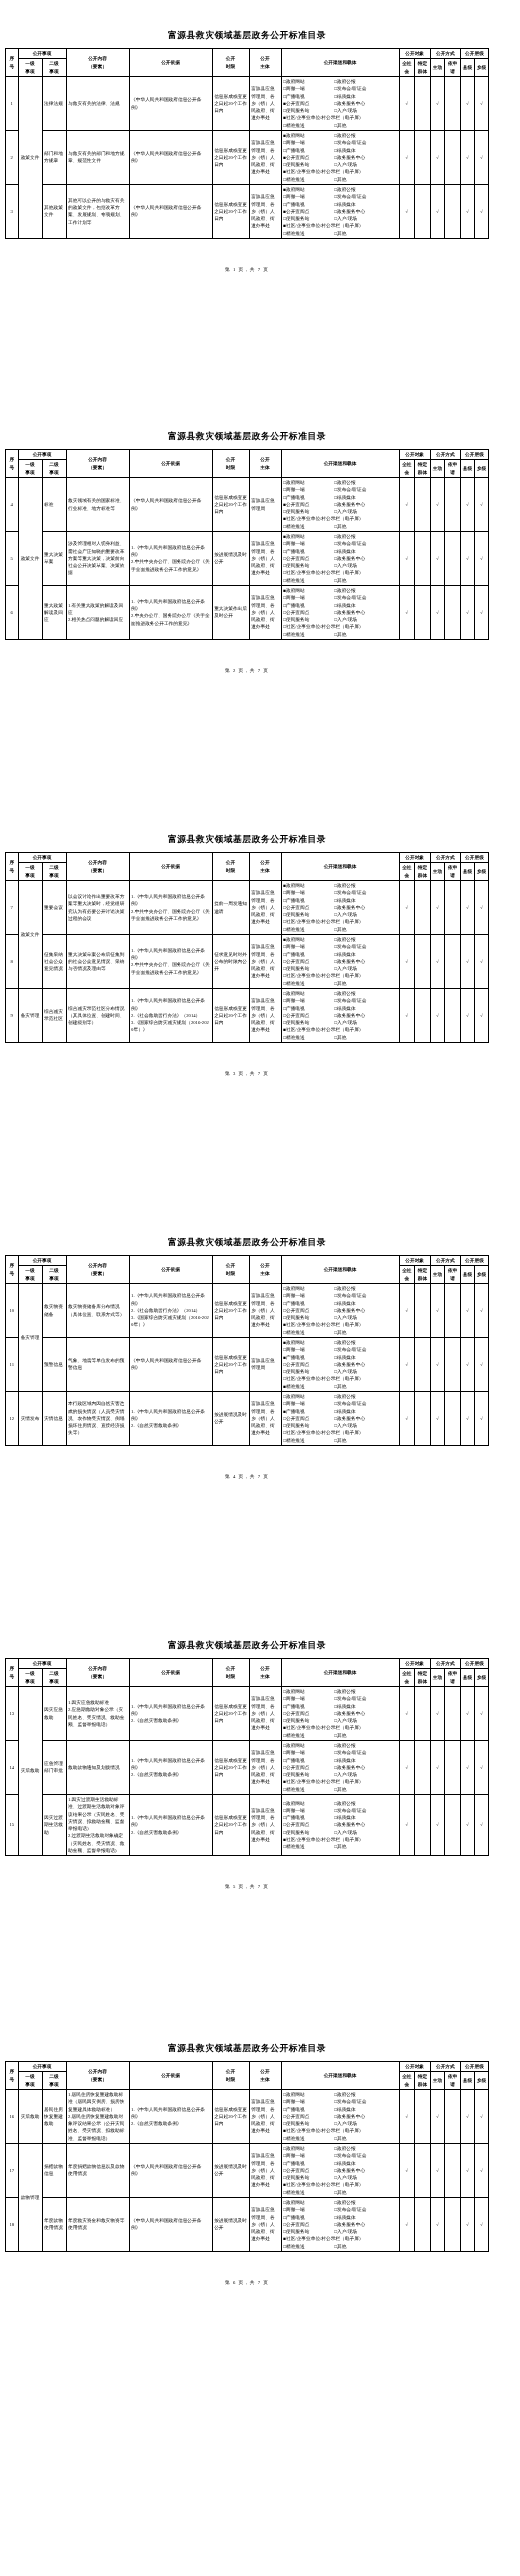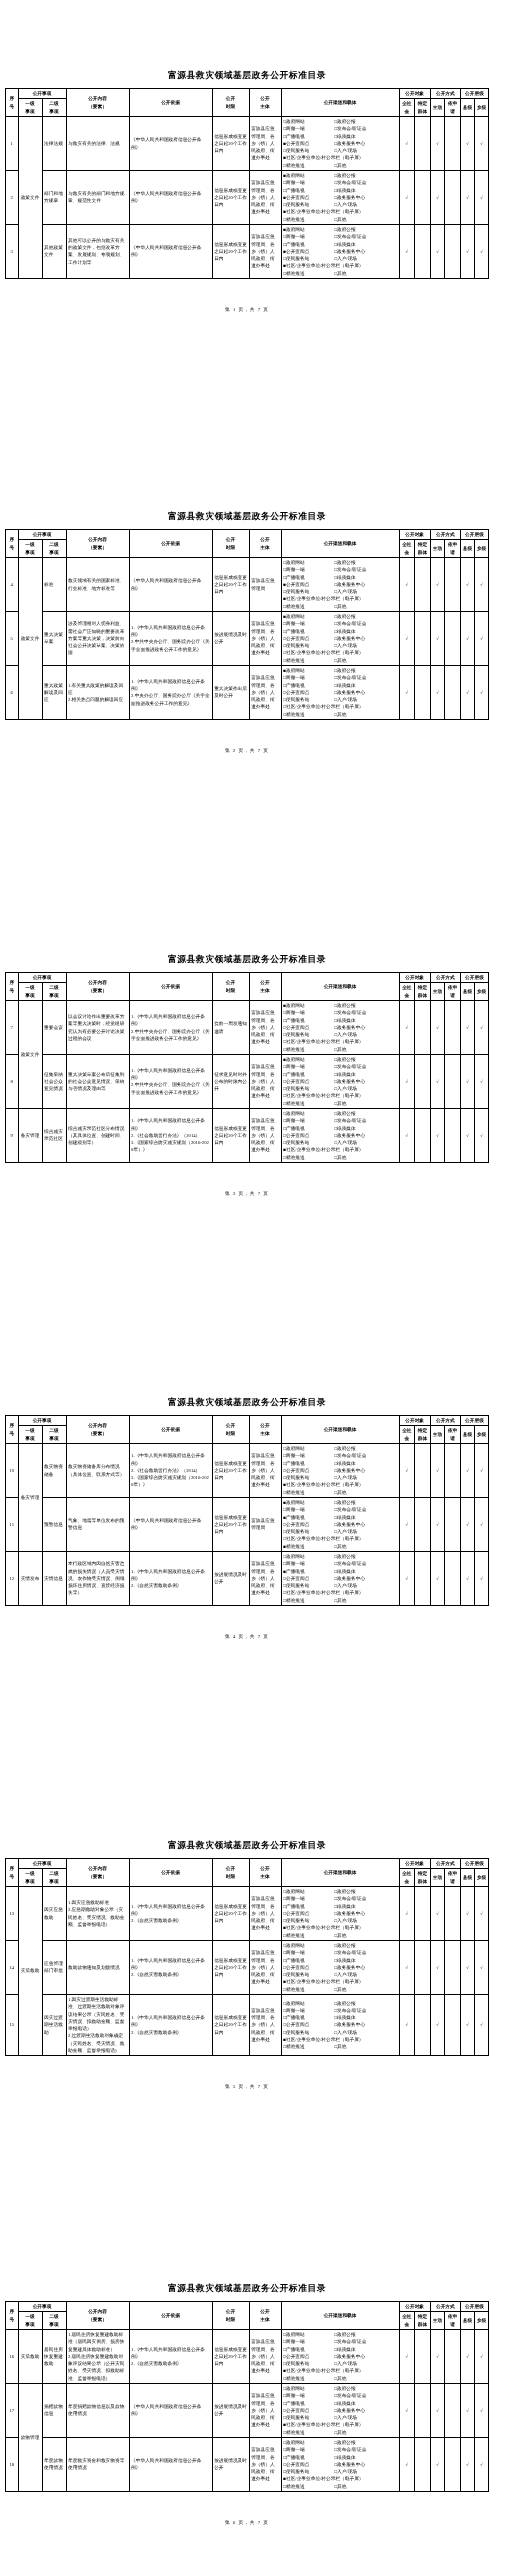--- a/index.html
+++ b/index.html
@@ -1,20 +1,20 @@
 <!DOCTYPE html>
 <html style="font-size:8.3px"><head>
 <meta charset="utf-8">
 <style>
   html,body{margin:0;padding:0;background:#ffffff;}
   body{
     width:520px;height:2576px;position:relative;overflow:hidden;
     font-family:"Liberation Serif","DejaVu Serif",serif;color:#000;
   }
-  .page{width:494px;box-sizing:border-box;padding-top:30px;margin-top:40px;}
+  .page{width:494px;box-sizing:border-box;padding-top:30px;}
   .pg-title{
     text-align:center;font-size:8.8px;font-weight:bold;letter-spacing:0.5px;
     margin:0 0 6.2px 0;
   }
   table.dir{
     border-collapse:collapse;table-layout:fixed;
     margin:0 auto;width:484px;
   }
   table.dir th,table.dir td{
     border:0.5px solid #000;padding:1px 1.6px;font-size:4.7px;line-height:1.55;

